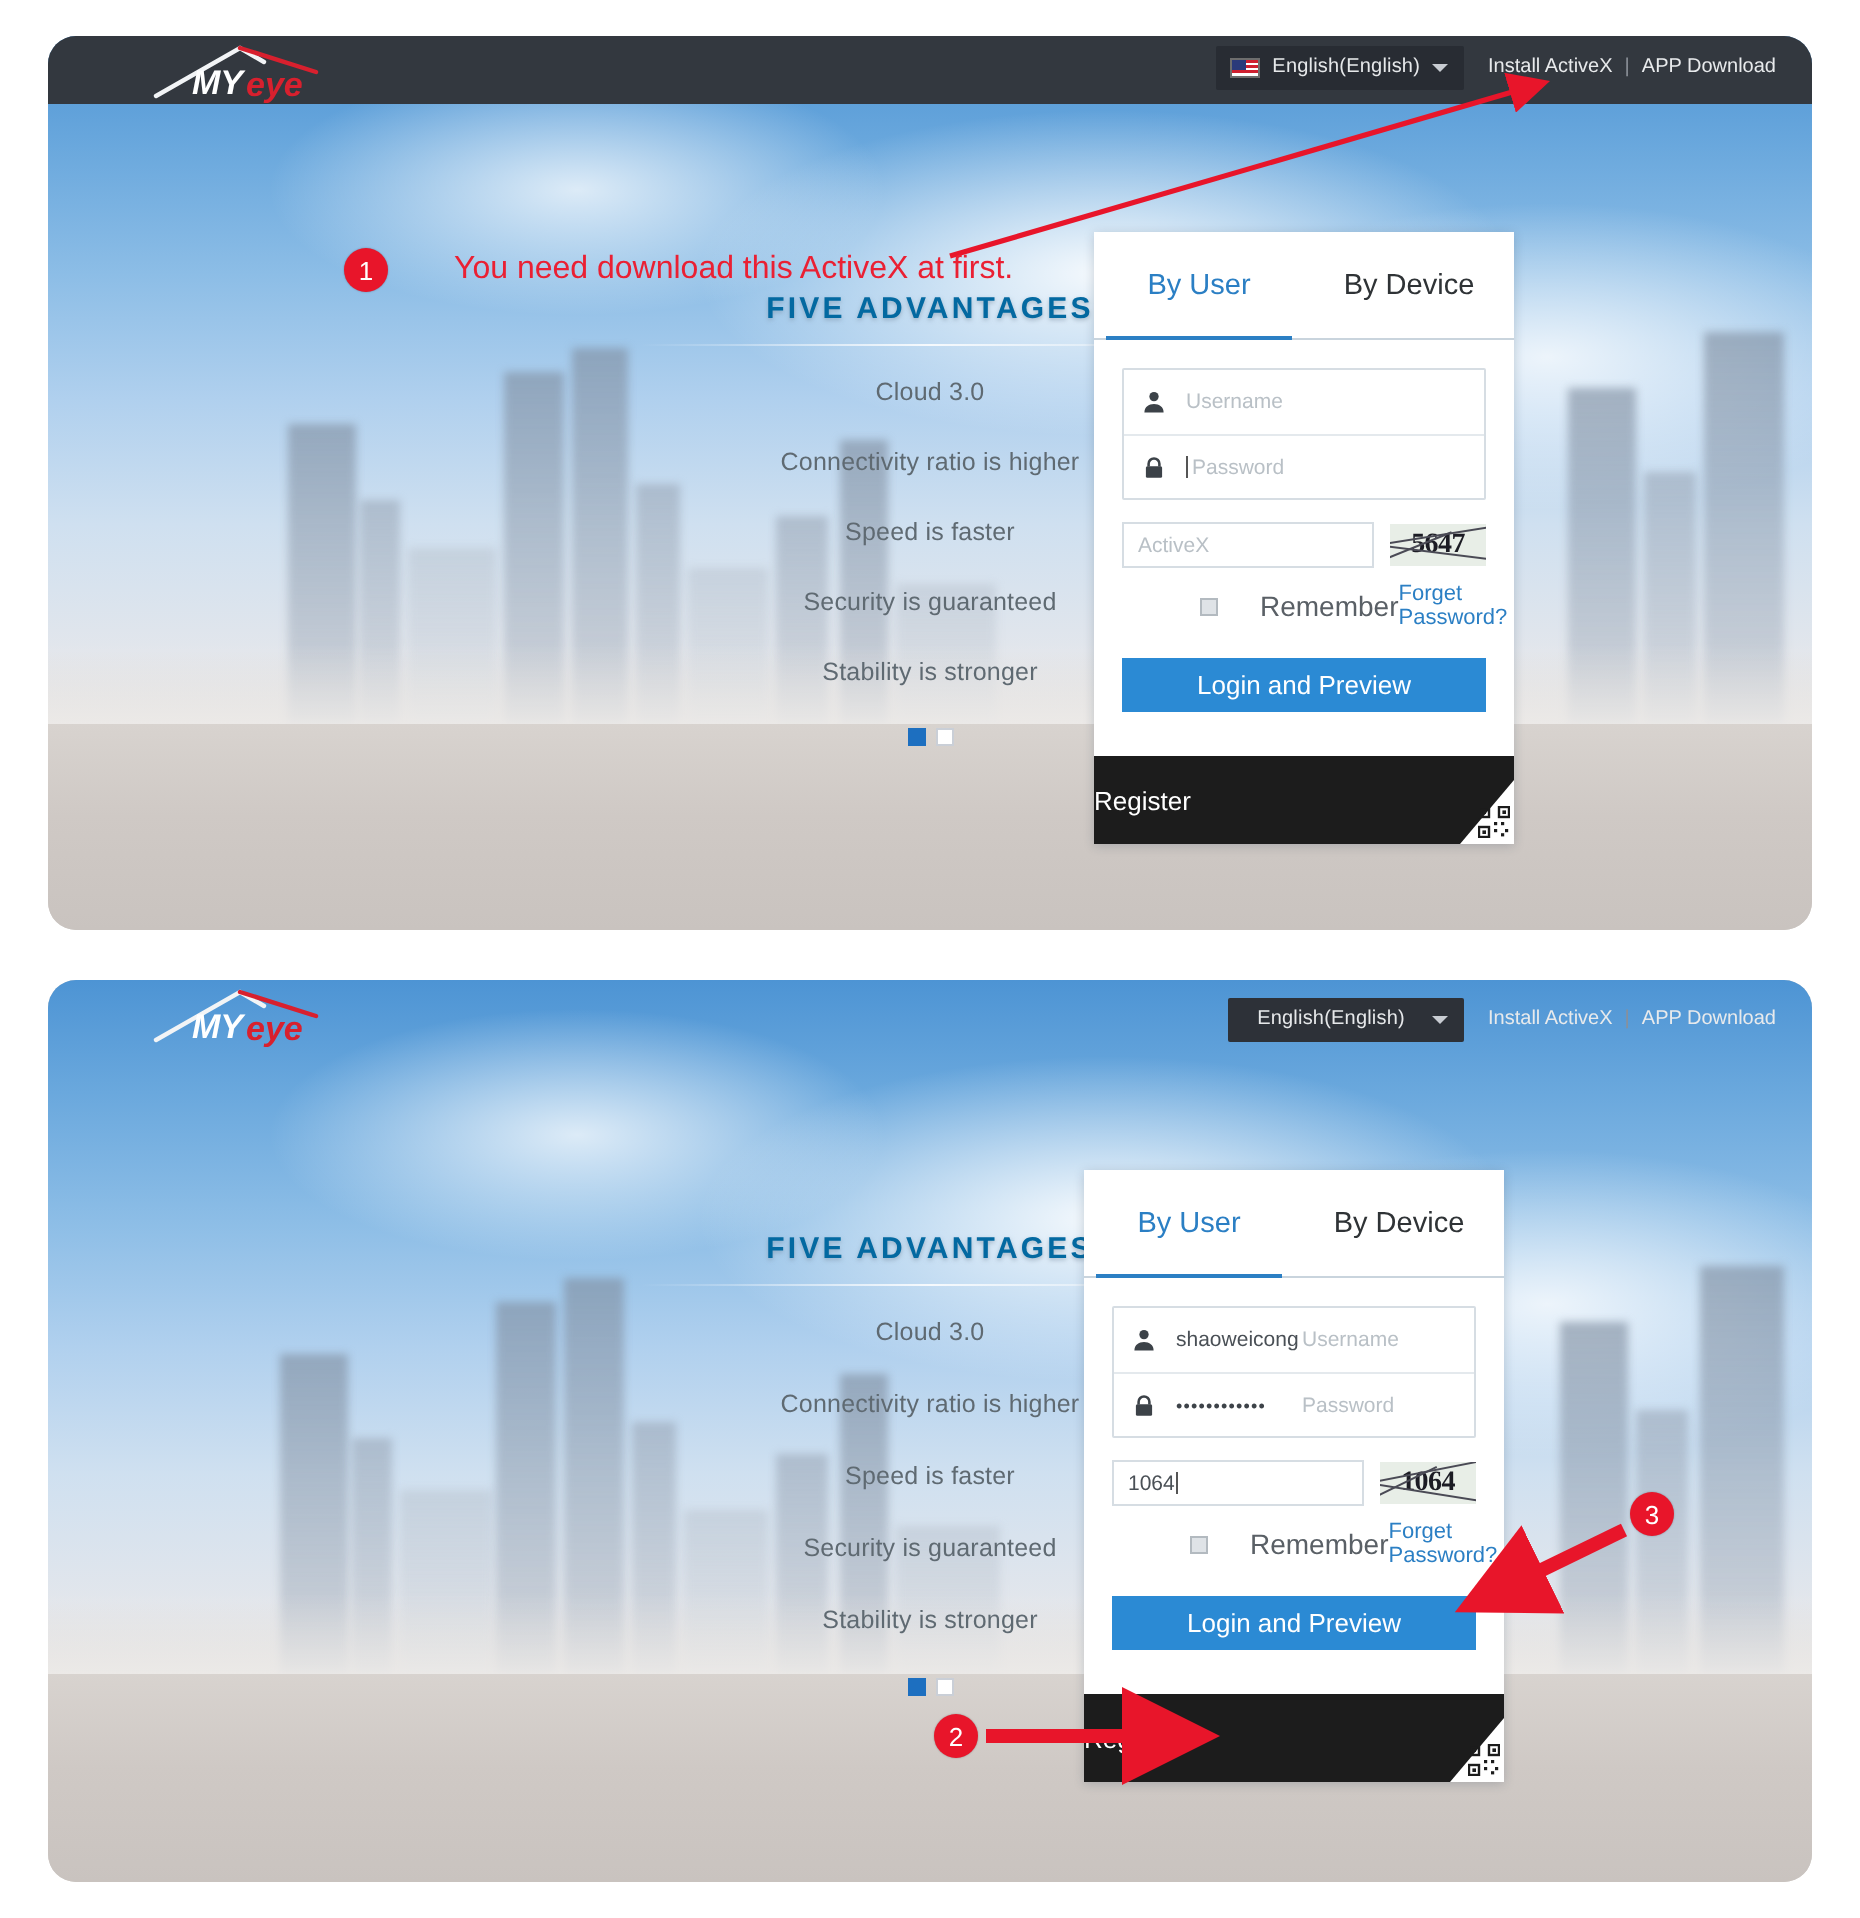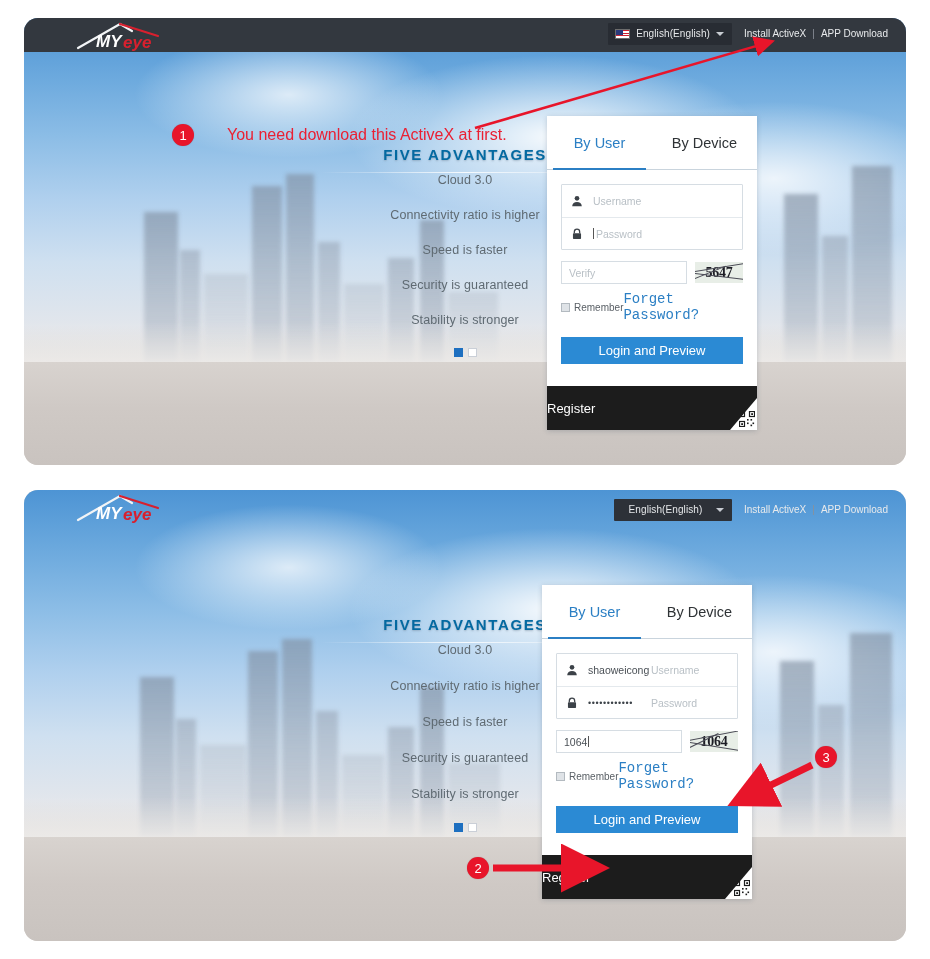--- a/index.html
+++ b/index.html
@@ -123,21 +123,21 @@
   }
   .adv-title {
     font-size: 15px; letter-spacing: 1.6px;
     color: #0369a1; font-weight: 600;
     text-shadow: 0 1px 2px rgba(120,140,160,0.55);
   }
   .adv-rule {
     width: 290px; height: 1px; margin: 9px auto 0;
     background: linear-gradient(to right, rgba(255,255,255,0) 0%, rgba(255,255,255,0.85) 50%, rgba(255,255,255,0) 100%);
   }
-  .adv-list { }
+  .adv-list { margin-top: 16px; }
   .adv-item {
     font-size: 12.5px; color: #5f6a72;
     margin-bottom: 21px; letter-spacing: 0.1px;
   }
   .dots {
     display: flex; gap: 5px; justify-content: center; margin-top: 4px;
   }
   .dot { width: 9px; height: 9px; background: #ffffff; border: 1px solid rgba(150,160,175,0.5); }
   .dot.active { background: #1d6fc0; border-color: #1d6fc0; }
 
@@ -211,23 +211,23 @@
   }
   .captcha .sl {
     position: absolute; height: 1px; background: #4a4a55; z-index: 3;
     left: -6px; width: 62px;
   }
 
   .opts {
     display: flex; align-items: center; justify-content: space-between;
     margin-top: 7px;
   }
-  .remember { display: flex; align-items: center; gap: 4px; font-size: 10px; color: #5a6066; }
+  .remember { display: flex; align-items: center; gap: 21px; font-size: 14px; color: #5a6066; margin-left: 39px; }
   .cbx { width: 9px; height: 9px; border: 1px solid #b3bac0; background: #dfe3e7; flex: none; }
-  .forget { font-size: 14px; color: #2b7fc4; text-decoration: none; font-family: Liberation Mono, monospace; }
+  .forget { font-size: 11px; color: #2b7fc4; text-decoration: none; }
 
   .btn-login {
     margin: 14px 0 0; height: 27px; width: 100%;
     background: #2b8ad4; border: none;
     color: #ffffff; font-size: 13px;
     font-family: "Liberation Sans", sans-serif;
     display: flex; align-items: center; justify-content: center;
     cursor: pointer;
   }
   .panel-pad { height: 22px; }
@@ -350,21 +350,21 @@
                 <rect x="2.6" y="6.9" width="10.8" height="7.6" rx="1" fill="#3c4248"></rect>
               </svg>
           </span>
           <span class="caret-bar"></span>
           <span class="cred-val dots-pw"></span>
           <span class="cred-ph lead" style="left:34px;">Password</span>
         </div>
       </div>
 
       <div class="verify-row">
-        <div class="verify-input empty">Verify</div>
+        <div class="verify-input empty">ActiveX</div>
         <div class="captcha">
           <span class="sl" style="top:5px;  transform:rotate(-9deg);"></span>
           <span class="sl" style="top:14px; transform:rotate(7deg);"></span>
           <span class="sl" style="top:10px; transform:rotate(-22deg); width:34px; left:-2px;"></span>
           <span class="code">5647</span>
         </div>
       </div>
 
       <div class="opts">
         <label class="remember">

